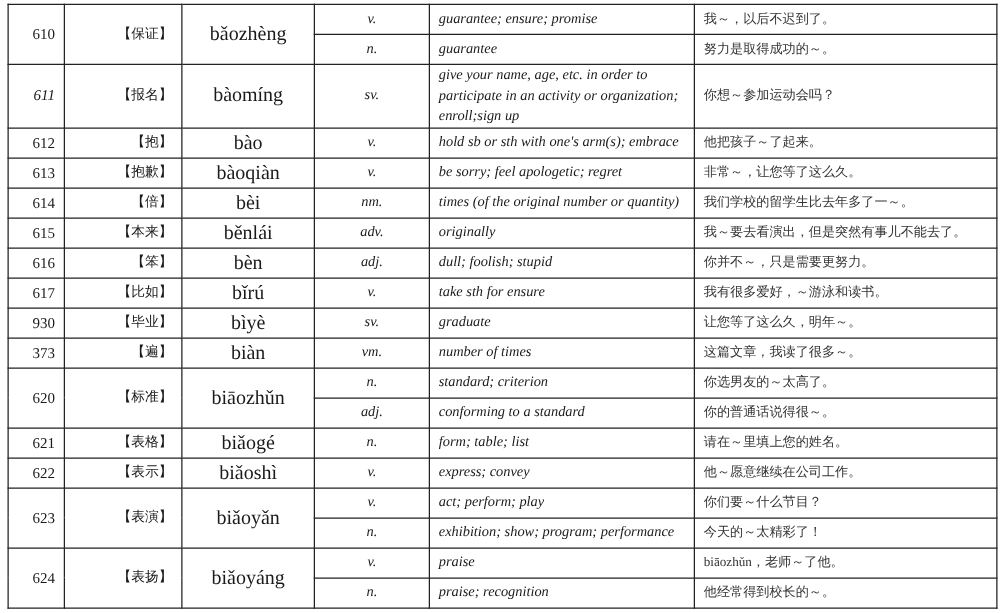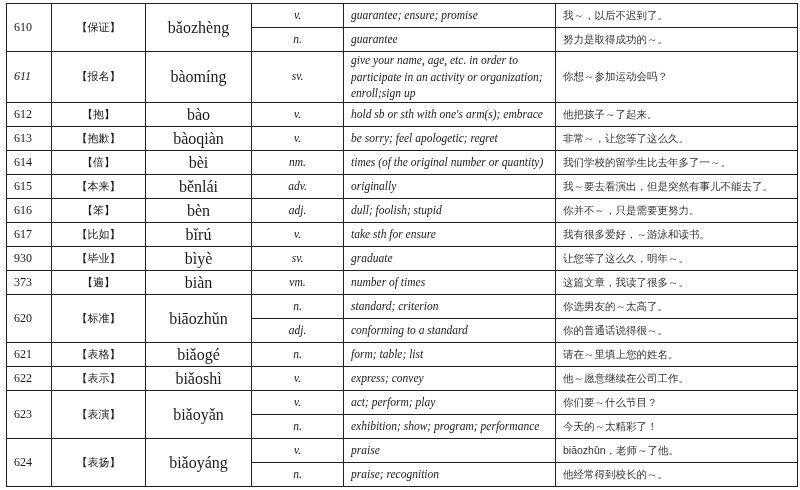--- a/index.html
+++ b/index.html
@@ -17,27 +17,27 @@
   }
   table.vocab td {
     border: 1px solid #222;
     padding: 0 7px;
     height: 23px;
     vertical-align: middle;
     line-height: 15px;
     overflow: hidden;
     white-space: nowrap;
   }
-  td.c-num { text-align: left; font-size: 12px; }
-  td.c-word { text-align: center; font-family: Liberation Sans, sans-serif; font-size: 11px; }
+  td.c-num { text-align: right; font-size: 12px; }
+  td.c-word { text-align: right; font-family: Liberation Sans, sans-serif; font-size: 11px; }
   td.c-pinyin { text-align: center; font-size: 16px; }
   td.c-pos { text-align: center; font-style: italic; font-size: 11.5px; }
   td.c-def { text-align: left; font-style: italic; }
   td.c-def.wrap { white-space: normal; line-height: 16.5px; }
-  td.c-ex { text-align: left; font-family: Liberation Sans, sans-serif; font-size: 10.5px; color: #333; }
+  td.c-ex { text-align: left; font-family: Liberation Serif, serif; font-size: 10.5px; color: #333; }
   td.h3 { height: 51px; font-style: italic; }
 </style>
 </head>
 <body>
 
 <table class="vocab">
   <colgroup>
     <col style="width:45px">
     <col style="width:94px">
     <col style="width:106px">

